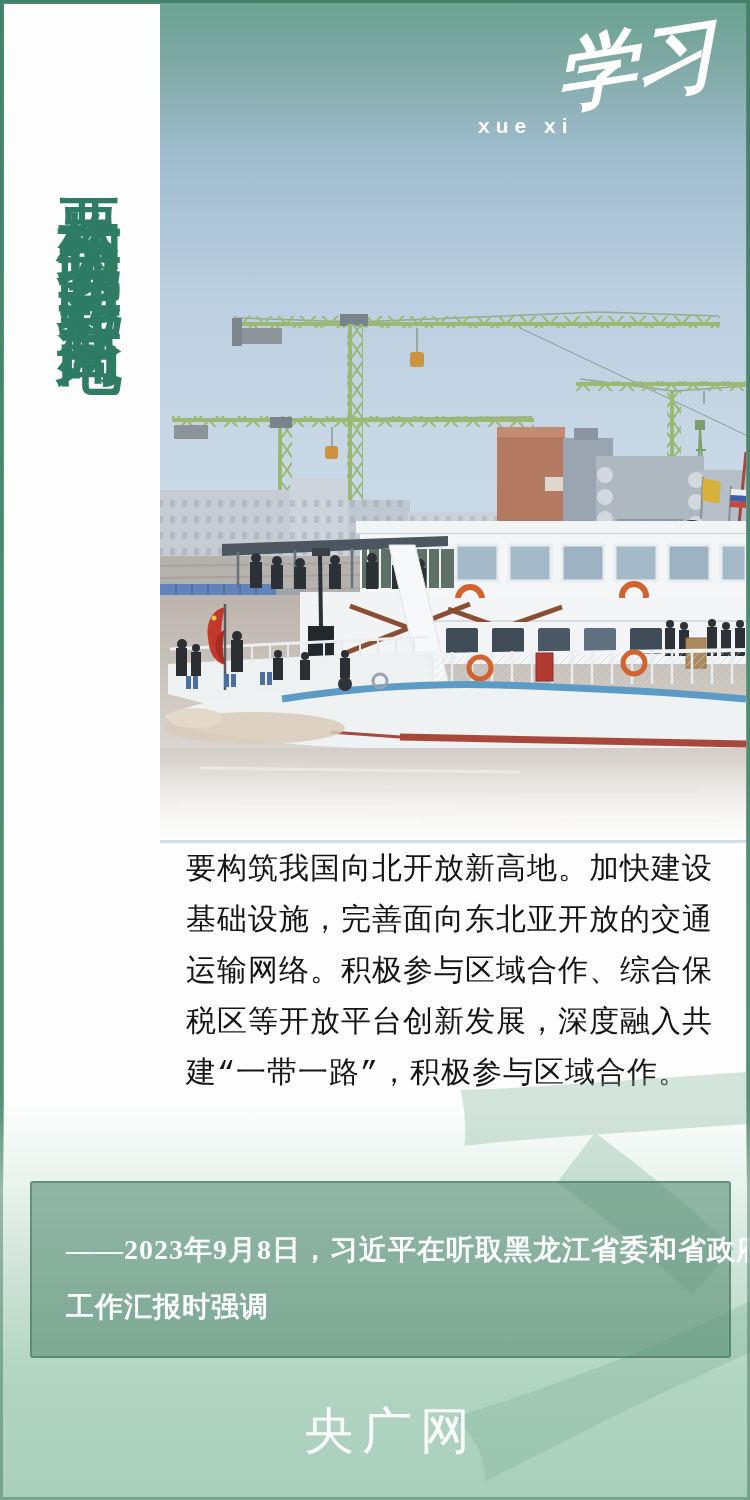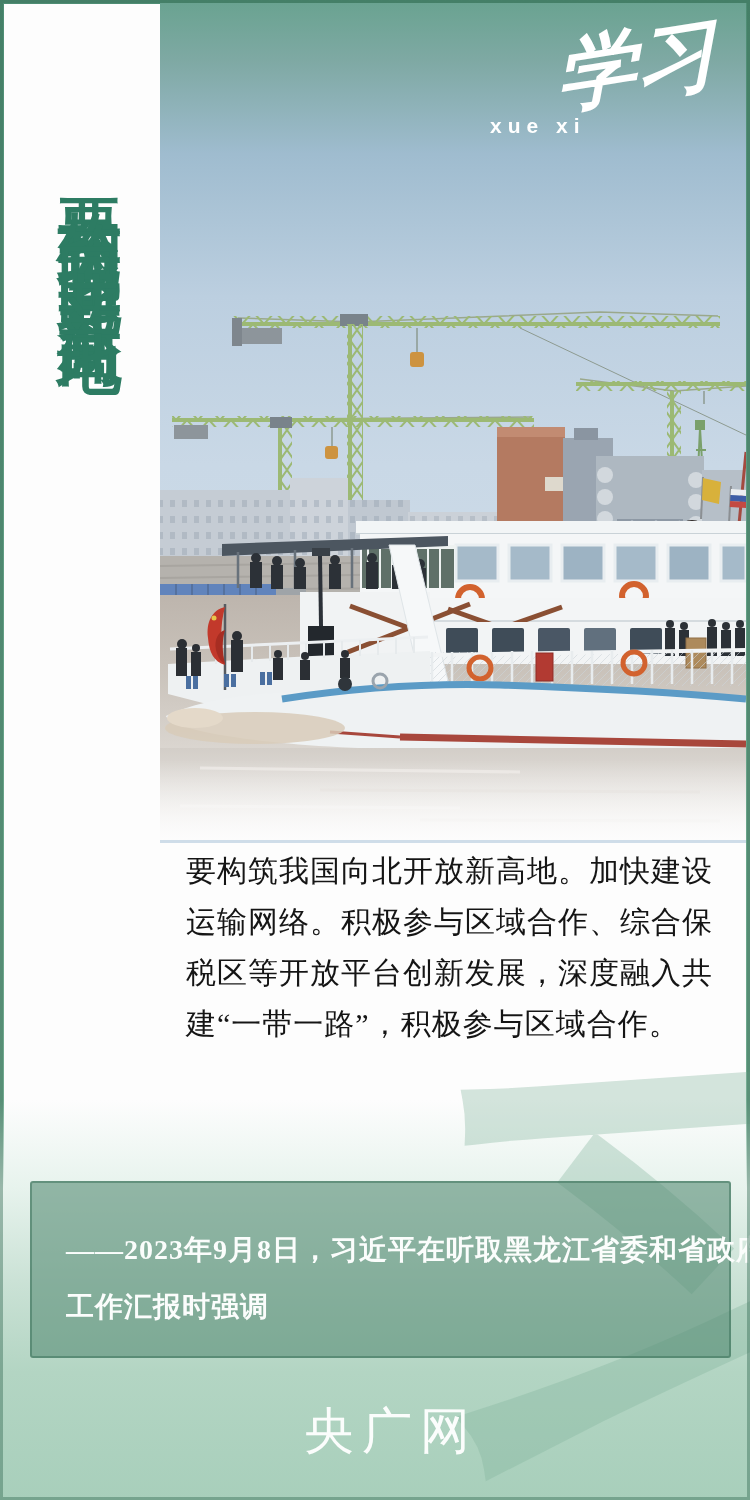--- a/index.html
+++ b/index.html
@@ -10,31 +10,31 @@
   .panel-white{position:absolute;left:4px;top:4px;width:742px;height:1246px;background:#fdfdfd;}
   
   .top-band{position:absolute;left:160px;top:4px;width:586px;height:150px;
     background:linear-gradient(180deg,#67a18c 0%,#7fa9a3 45%,#9fbccf 100%);}
   
   .photo{position:absolute;left:160px;top:3px;width:586px;height:840px;}
   
   .logo{position:absolute;left:430px;top:10px;width:310px;height:150px;color:#ffffff;}
   .logo-cn-bold{position:absolute;left:42px;top:52px;font-size:48px;font-weight:900;letter-spacing:3px;
     font-family:"Liberation Sans","DejaVu Sans",sans-serif;}
-  .logo-pinyin{position:absolute;left:60px;top:104px;font-size:21px;font-weight:700;letter-spacing:6px;}
+  .logo-pinyin{position:absolute;left:48px;top:104px;font-size:21px;font-weight:700;letter-spacing:6px;}
   .logo-script{position:absolute;left:126px;top:2px;font-size:80px;font-weight:700;font-style:italic;
     transform:rotate(-9deg) skewX(-6deg);font-family:"Liberation Serif","DejaVu Serif",serif;}
   
   .vtitle{position:absolute;left:46px;top:148px;writing-mode:vertical-rl;text-orientation:upright;
     font-size:64px;font-weight:700;letter-spacing:12px;color:#2d7c63;
     font-family:"Liberation Serif","DejaVu Serif",serif;}
   
   .body-text{position:absolute;left:186px;top:845px;width:545px;color:#151515;
     font-family:"Liberation Serif","DejaVu Serif",serif;font-size:30px;line-height:51px;letter-spacing:1px;}
-  .body-line{height:51px;white-space:nowrap;}
+  .body-line{height:51px;white-space:nowrap;font-family:Liberation Mono, monospace;}
   
   .bottom-zone{position:absolute;left:0;top:1100px;width:750px;height:400px;
     background:linear-gradient(180deg,rgba(231,243,237,0) 0%,#e7f3ed 22%,#cbe2d6 45%,#b3d5c3 68%,#a8cfbb 100%);}
   .watermark{position:absolute;left:430px;top:1020px;font-size:560px;line-height:1;
     color:rgba(130,180,155,0.34);font-family:"Liberation Serif","DejaVu Serif",serif;font-weight:700;
     transform:rotate(-4deg);pointer-events:none;}
   
   .attr-panel{position:absolute;left:30px;top:1181px;width:701px;height:177px;
     background:rgba(86,140,116,0.60);border:2px solid rgba(62,115,93,0.55);border-radius:3px;box-sizing:border-box;}
   .attr-text{position:absolute;left:34px;top:38px;color:#fbfdfc;font-size:28px;font-weight:700;
@@ -312,20 +312,21 @@
 
   <div class="logo">
     <div class="logo-script">学习</div>
     <div class="logo-pinyin">xue xi</div>
   </div>
 
   <div class="vtitle">要构筑我国向北开放新高地</div>
 
   <div class="body-text">
     <div class="body-line">要构筑我国向北开放新高地。加快建设</div>
+    <div class="body-line">基础设施，完善面向东北亚开放的交通</div>
     <div class="body-line">运输网络。积极参与区域合作、综合保</div>
     <div class="body-line">税区等开放平台创新发展，深度融入共</div>
     <div class="body-line">建“一带一路”，积极参与区域合作。</div>
   </div>
 
   <div class="bottom-zone"></div>
   <div class="watermark">习</div>
 
   <div class="attr-panel">
     <div class="attr-text">

